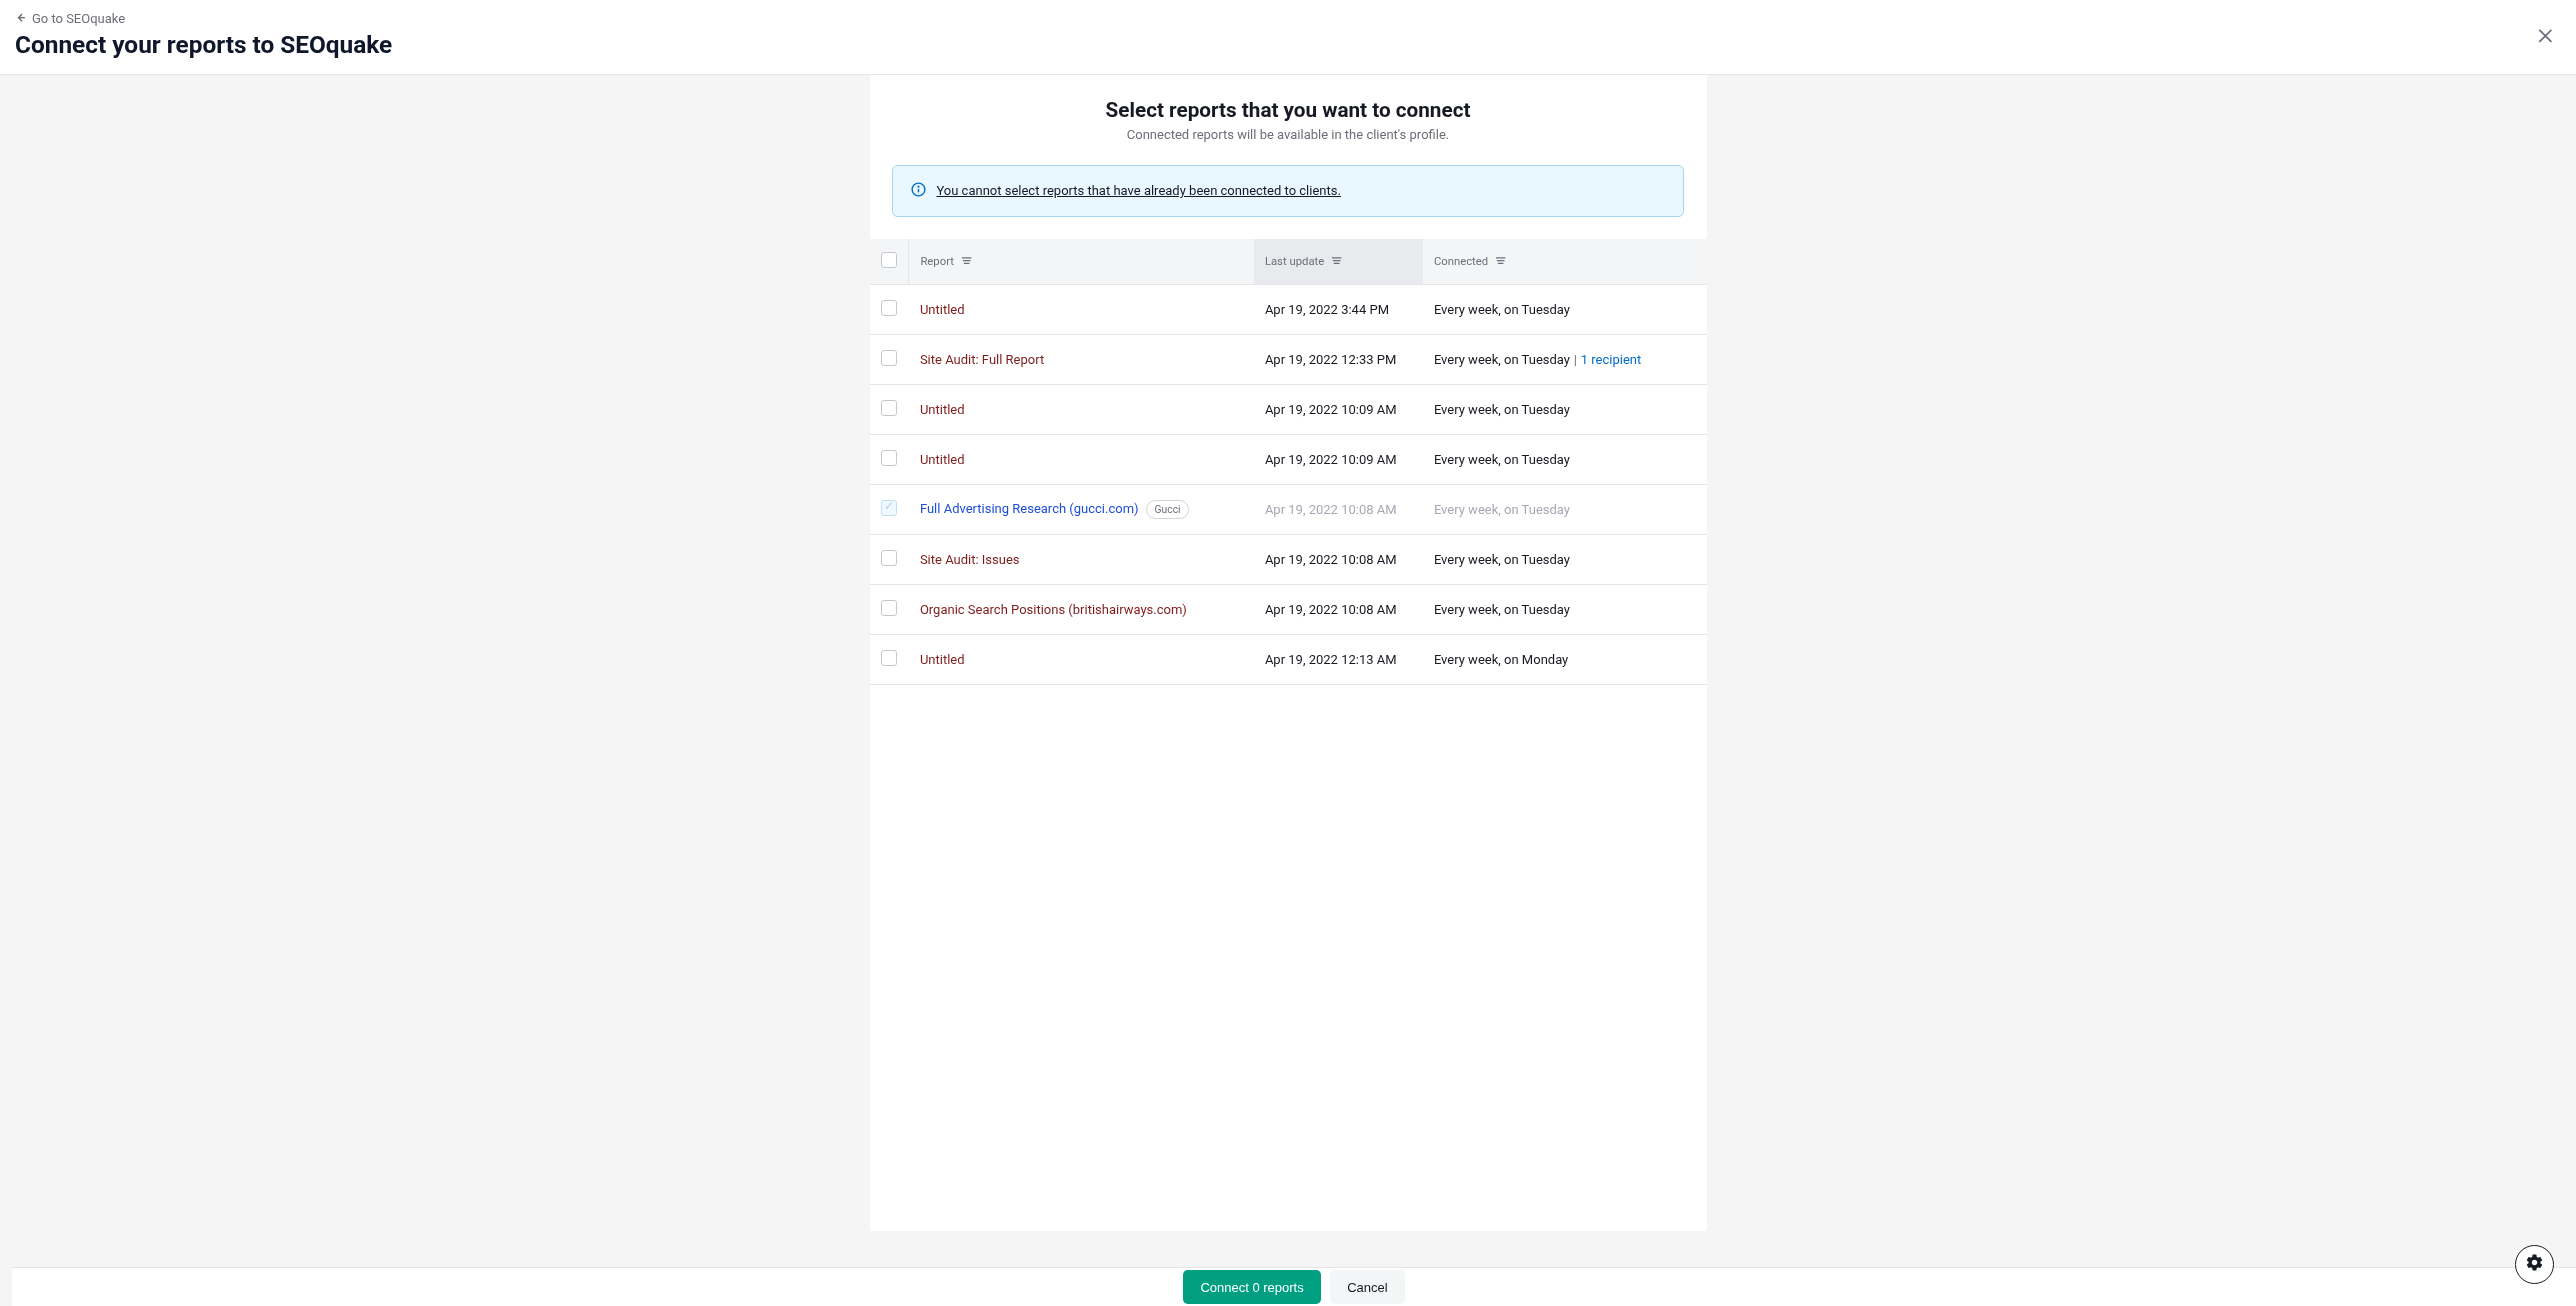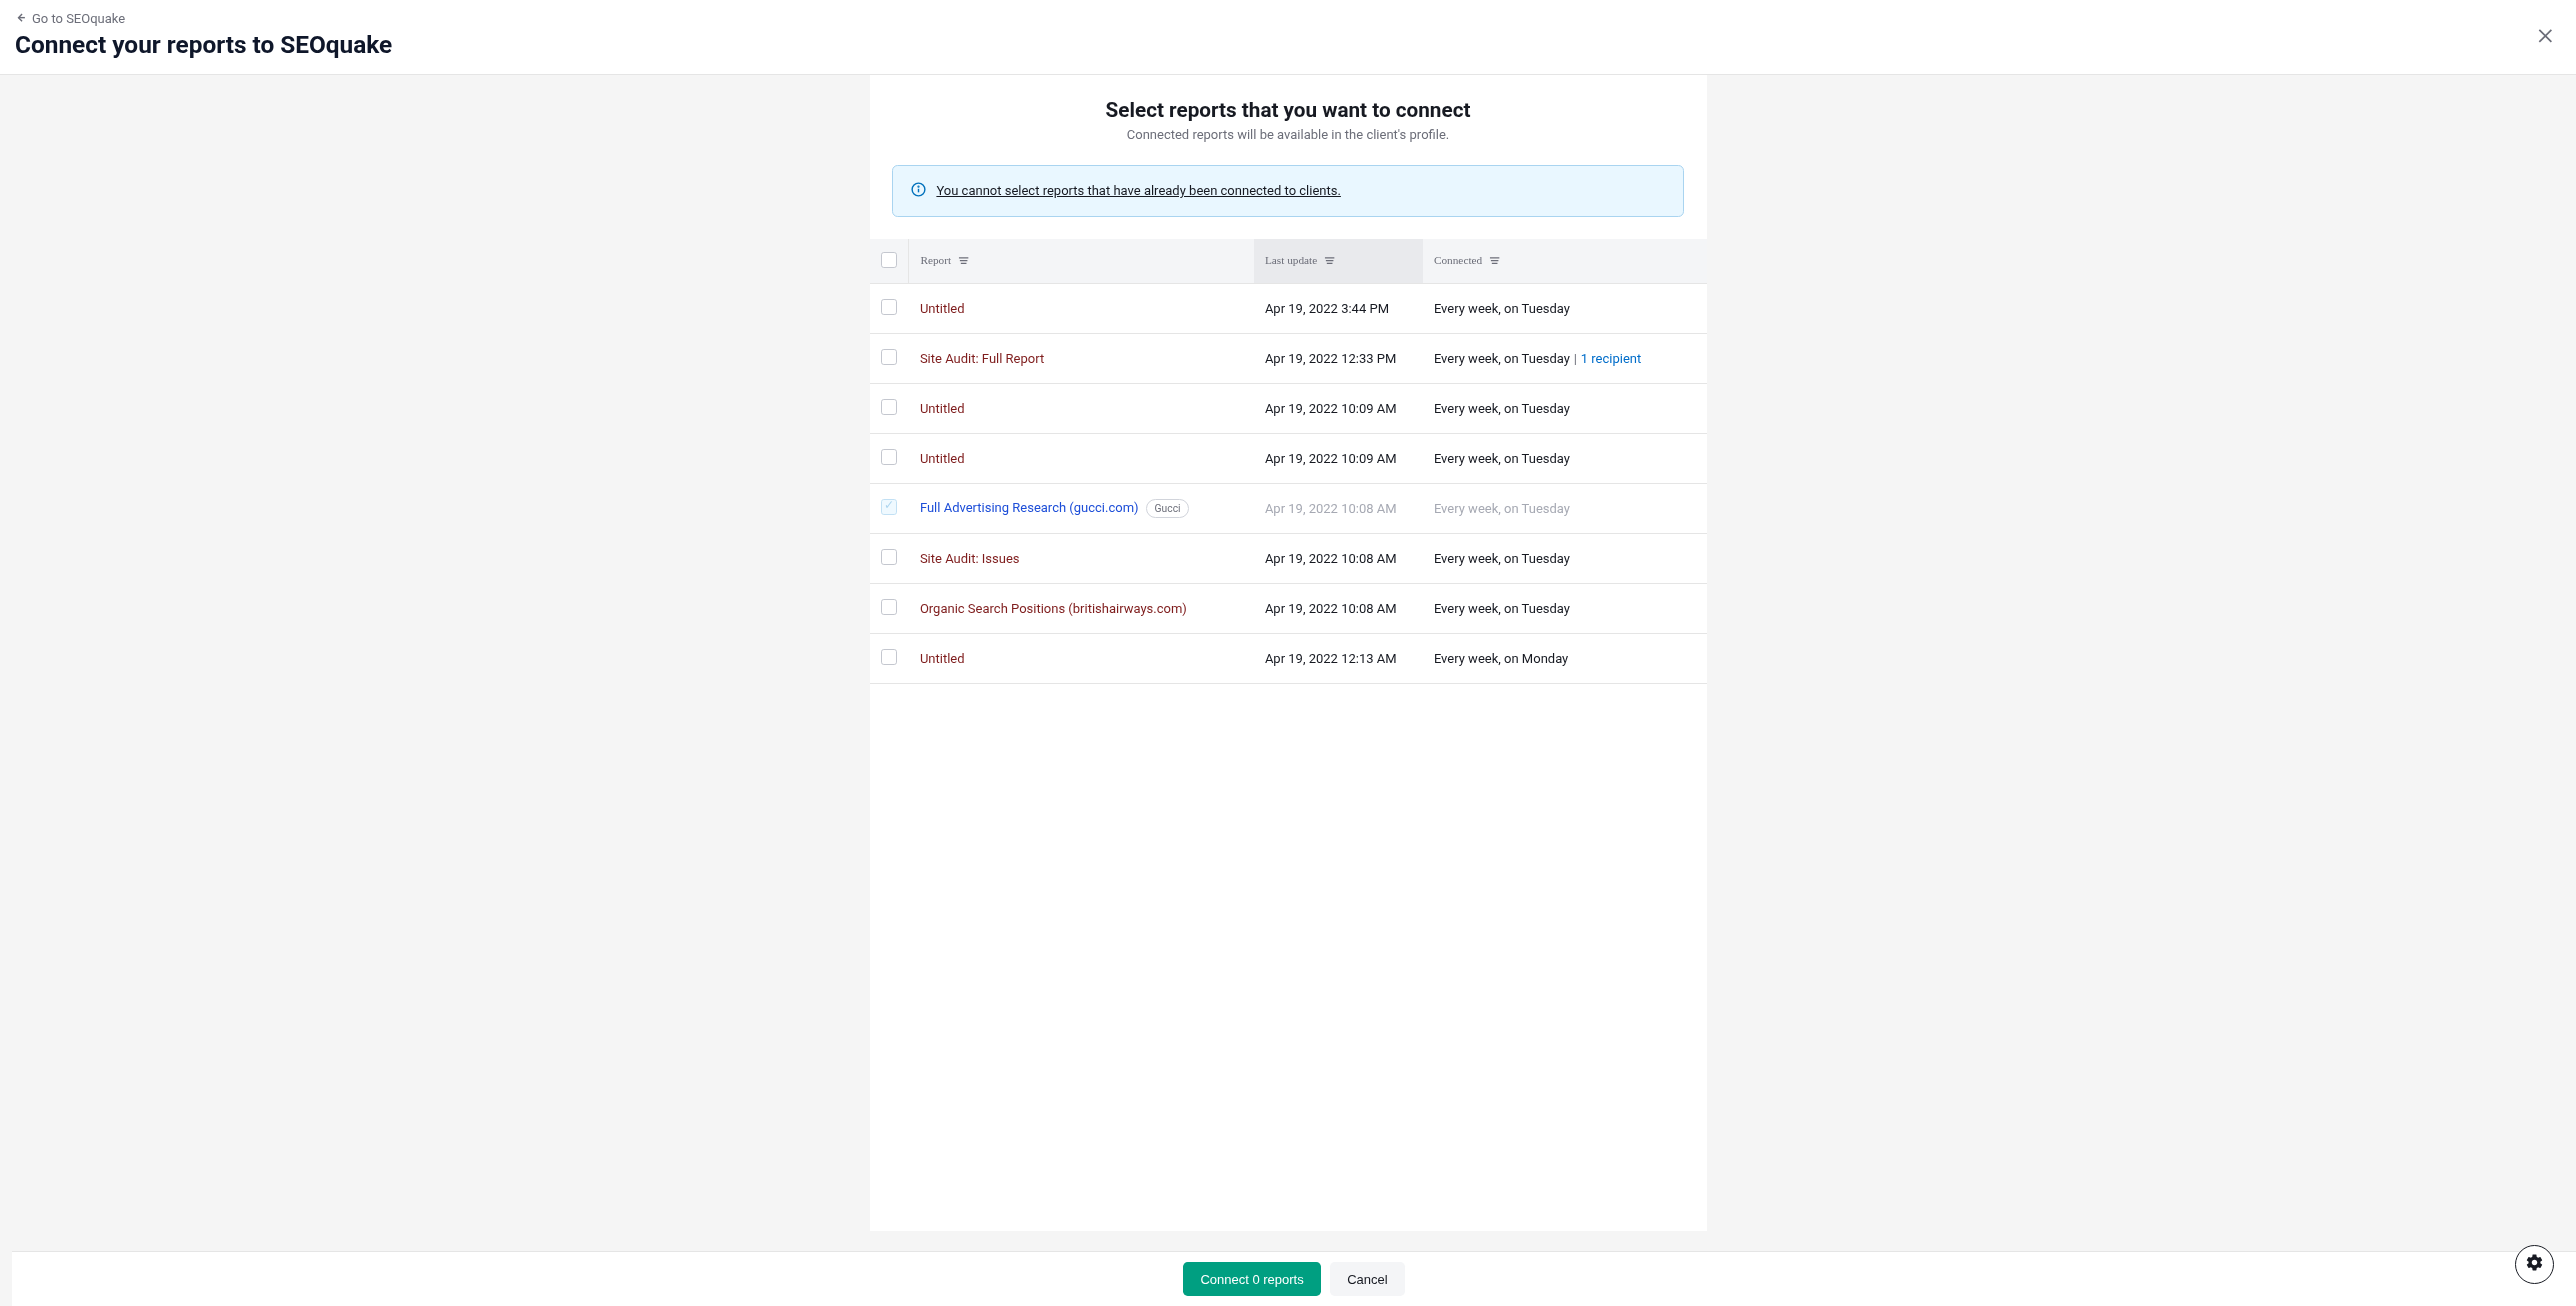--- a/index.html
+++ b/index.html
@@ -99,21 +99,20 @@
   thead {
     background: #f4f5f7;
   }
   th {
     text-align: left;
     font-weight: 400;
     font-size: 11.3px;
     color: #6c6e79;
     padding: 13px 11.3px;
     border-bottom: 0.9px solid #e5e5e5;
-    font-family: Liberation Serif, serif;
   }
   th.col-check {
     width: 38px;
     text-align: center;
     border-right: 0.9px solid #e5e5e5;
   }
   th.col-report {
     width: 345px;
   }
   th.col-update {
@@ -197,21 +196,21 @@
     color: #6c6e79;
     margin: 0 3.8px;
   }
   .footer-bar {
     position: fixed;
     bottom: 0;
     left: 12px;
     right: 0;
     background: #fff;
     border-top: 0.9px solid #e5e5e5;
-    padding: 10px 0;
+    padding: 2px 0;
     display: flex;
     justify-content: center;
     gap: 9.4px;
   }
   .btn-primary {
     background: #009f81;
     color: #fff;
     border: none;
     border-radius: 4.7px;
     padding: 9.4px 17px;

